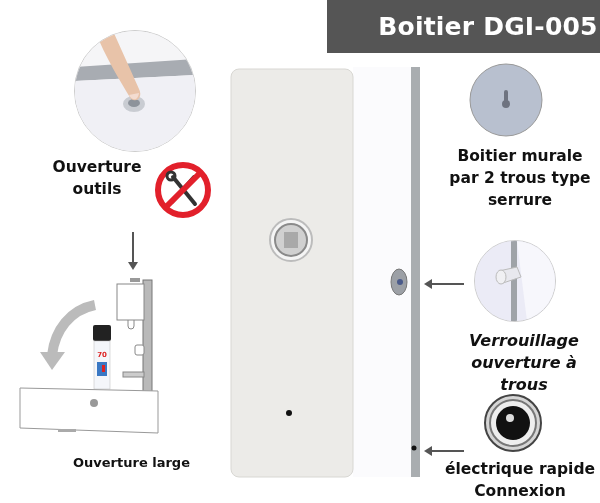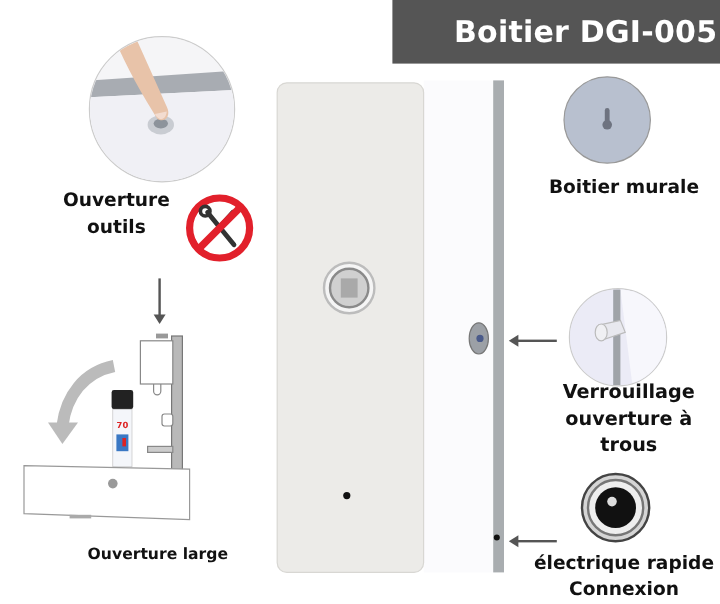--- a/index.html
+++ b/index.html
@@ -100,35 +100,37 @@
 <div class="abs" style="left:468px;top:62px;width:76px;height:76px;">
   <svg width="76" height="76" viewBox="0 0 76 76">
     <circle cx="38" cy="38" r="36" fill="#b8c0cf" stroke="#999"></circle>
     <circle cx="38" cy="42" r="4" fill="#6e7380"></circle>
     <rect x="36" y="28" width="4" height="14" rx="2" fill="#6e7380"></rect>
   </svg>
 </div>
 
 <div class="abs label" style="left:440px;top:145px;width:160px;">
   <div>Boitier murale</div>
+  <div>par 2 trous type</div>
+  <div>serrure</div>
 </div>
 
 <div class="abs circle" style="left:474px;top:240px;width:80px;height:80px;background:#ececf7;">
   <svg width="80" height="80" viewBox="0 0 80 80">
     <rect x="0" y="0" width="80" height="80" fill="#ebebf6"></rect>
     <polygon points="42,0 80,0 80,80 52,80" fill="#f7f7fc"></polygon>
     <rect x="36" y="0" width="6" height="80" fill="#9fa3a8"></rect>
     <path d="M24,30 L42,26 L46,36 L28,42 Z" fill="#e8e8ee" stroke="#bbb"></path>
     <ellipse cx="26" cy="36" rx="5" ry="7" fill="#f0f0f3" stroke="#bbb"></ellipse>
   </svg>
 </div>
 <div class="abs arrow-h" style="left:428px;top:283px;width:36px;"></div>
 <div class="abs" style="left:424px;top:279px;width:0;height:0;border-top:5px solid transparent;border-bottom:5px solid transparent;border-right:8px solid #555;"></div>
 
-<div class="abs label" style="left:448px;top:316px;width:152px;font-size:16px;">
+<div class="abs label" style="left:448px;top:330px;width:152px;font-size:16px;font-style:italic;">
   <div>Verrouillage</div>
   <div>ouverture à trous</div>
 </div>
 
 <div class="abs" style="left:483px;top:393px;width:60px;height:60px;">
   <svg width="60" height="60" viewBox="0 0 60 60">
     <circle cx="30" cy="30" r="28" fill="#d5d5d5" stroke="#444" stroke-width="2"></circle>
     <circle cx="30" cy="30" r="23" fill="#eee" stroke="#777" stroke-width="2"></circle>
     <circle cx="30" cy="30" r="17" fill="#111"></circle>
     <circle cx="27" cy="25" r="4" fill="#ddd"></circle>

